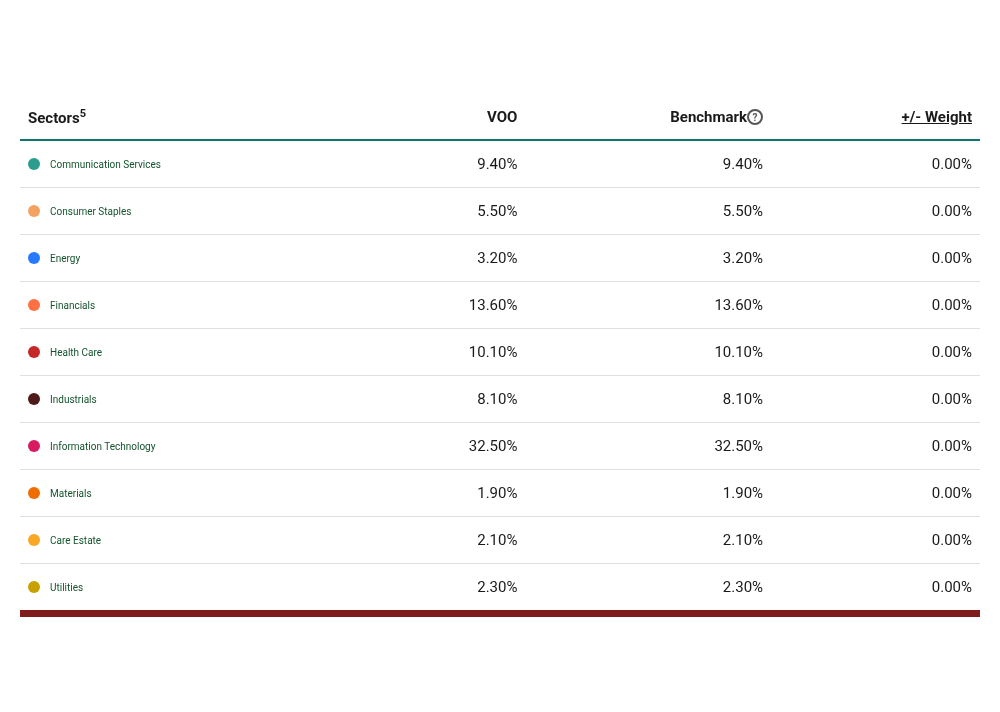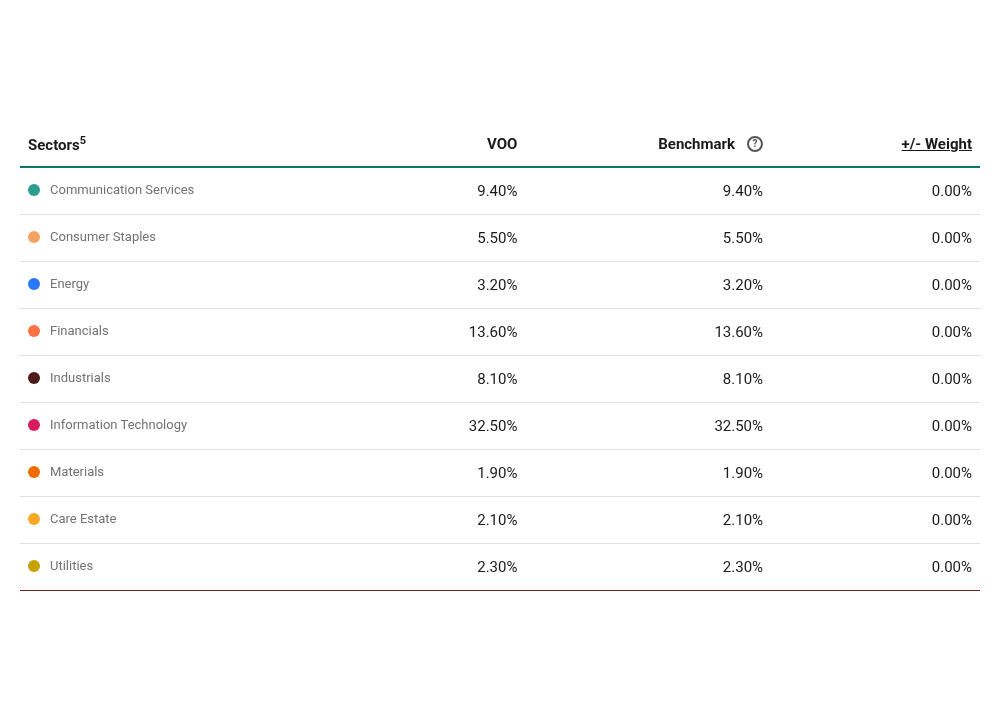--- a/index.html
+++ b/index.html
@@ -65,21 +65,21 @@
 
     thead th sup {
       font-size: 11px;
       vertical-align: super;
       font-weight: 700;
     }
 
     .benchmark-label {
       display: inline-flex;
       align-items: center;
-      gap: 12px;
+      gap: 0;
     }
 
     .info-icon {
       display: inline-flex;
       align-items: center;
       justify-content: center;
       width: 16px;
       height: 16px;
       border-radius: 50%;
       border: 2px solid #555;
@@ -87,21 +87,21 @@
       font-weight: 700;
       color: #555;
       cursor: pointer;
     }
 
     tbody tr {
       border-bottom: 1px solid #e0e0e0;
     }
 
     tbody tr:last-child {
-      border-bottom: 1px solid #7f1d1d;
+      border-bottom: 7px solid #7f1d1d;
     }
 
     tbody td {
       padding: 14px 16px 14px 0;
       font-size: 15px;
       color: #1a1a1a;
       vertical-align: middle;
     }
 
     tbody td:first-child {
@@ -128,22 +128,22 @@
     }
 
     .dot {
       width: 12px;
       height: 12px;
       border-radius: 50%;
       flex-shrink: 0;
     }
 
     .sector-name {
-      font-size: 13px;
-      color: #737373;
+      font-size: 10px;
+      color: #14532d;
       line-height: 1.3;
     }
   </style>
 </head>
 <body>
 
 <div class="table-container">
   <table>
     <thead>
       <tr>
@@ -205,20 +205,31 @@
           <span class="sector-name">Financials</span>
         </div>
       </td>
       <td class="col-voo">13.60%</td>
       <td class="col-benchmark">13.60%</td>
       <td class="col-weight">0.00%</td>
     </tr>
         <tr>
       <td>
         <div class="sector-cell">
+          <span class="dot" style="background-color: #c62828;"></span>
+          <span class="sector-name">Health Care</span>
+        </div>
+      </td>
+      <td class="col-voo">10.10%</td>
+      <td class="col-benchmark">10.10%</td>
+      <td class="col-weight">0.00%</td>
+    </tr>
+        <tr>
+      <td>
+        <div class="sector-cell">
           <span class="dot" style="background-color: #4e1a1a;"></span>
           <span class="sector-name">Industrials</span>
         </div>
       </td>
       <td class="col-voo">8.10%</td>
       <td class="col-benchmark">8.10%</td>
       <td class="col-weight">0.00%</td>
     </tr>
         <tr>
       <td>

